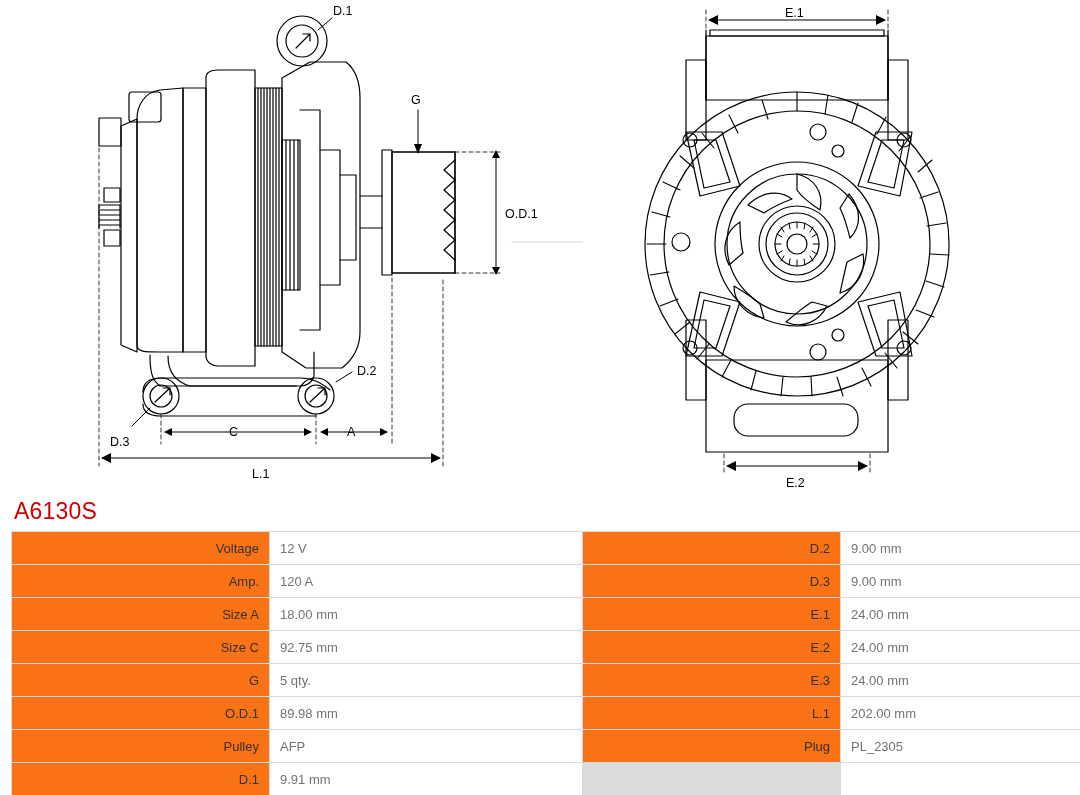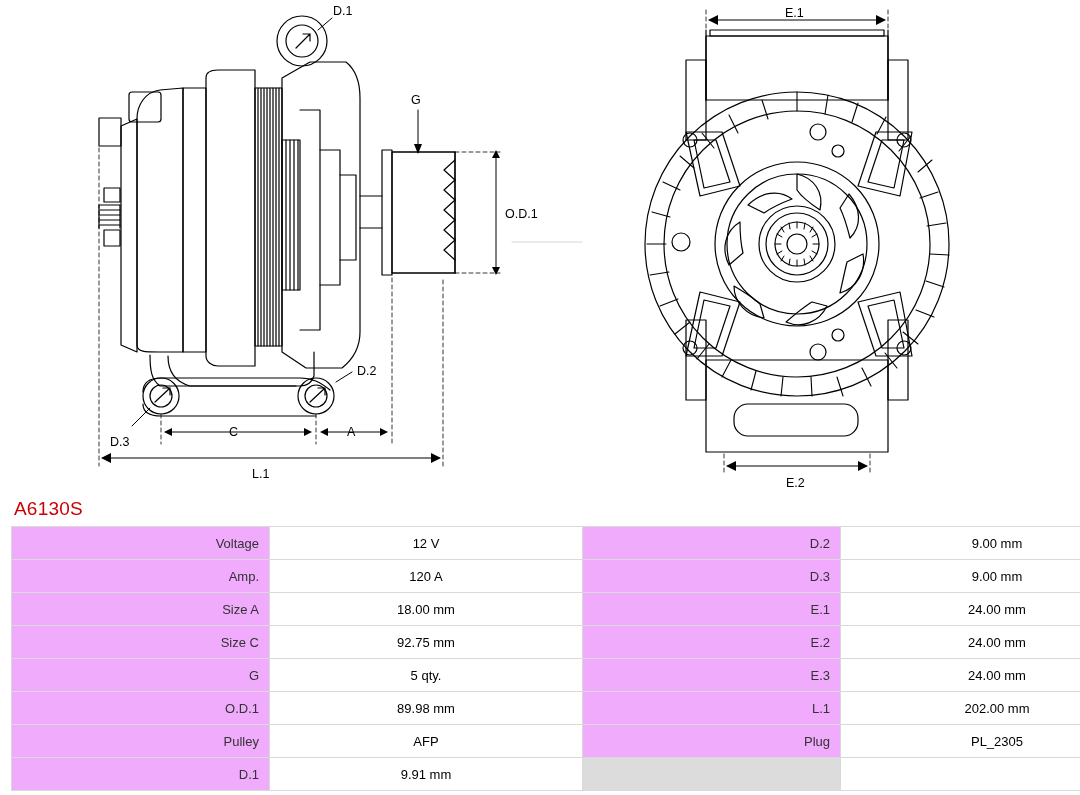--- a/index.html
+++ b/index.html
@@ -18,50 +18,50 @@
   .diagram-area {
     position: relative;
     width: 1080px;
     height: 492px;
   }
   .diagram-area svg {
     display: block;
   }
   .part-title {
     color: #cc0000;
-    font-size: 19px;
+    font-size: 23px;
     font-weight: normal;
     margin: 0;
     padding: 6px 0 6px 14px;
     letter-spacing: 0.2px;
   }
   table.spec-table {
     border-collapse: collapse;
     width: 1058px;
     margin: 0 11px;
     table-layout: fixed;
   }
   table.spec-table td {
     border: 1px solid #d9d9d9;
     height: 32px;
     font-size: 13px;
     padding: 0 10px;
     vertical-align: middle;
   }
   td.label-cell {
-    background: #f0abfc;
+    background: #f97316;
     text-align: right;
     width: 237px;
     color: #333333;
   }
   td.value-cell {
     background: #ffffff;
-    text-align: center;
+    text-align: left;
     width: 292px;
-    color: #000000;
+    color: #737373;
   }
   td.empty-cell {
     background: #dcdcdc;
     border: 1px solid #d9d9d9;
   }
   td.empty-value {
     background: #ffffff;
   }
   .dim-text {
     font-family: "Liberation Sans", sans-serif;

